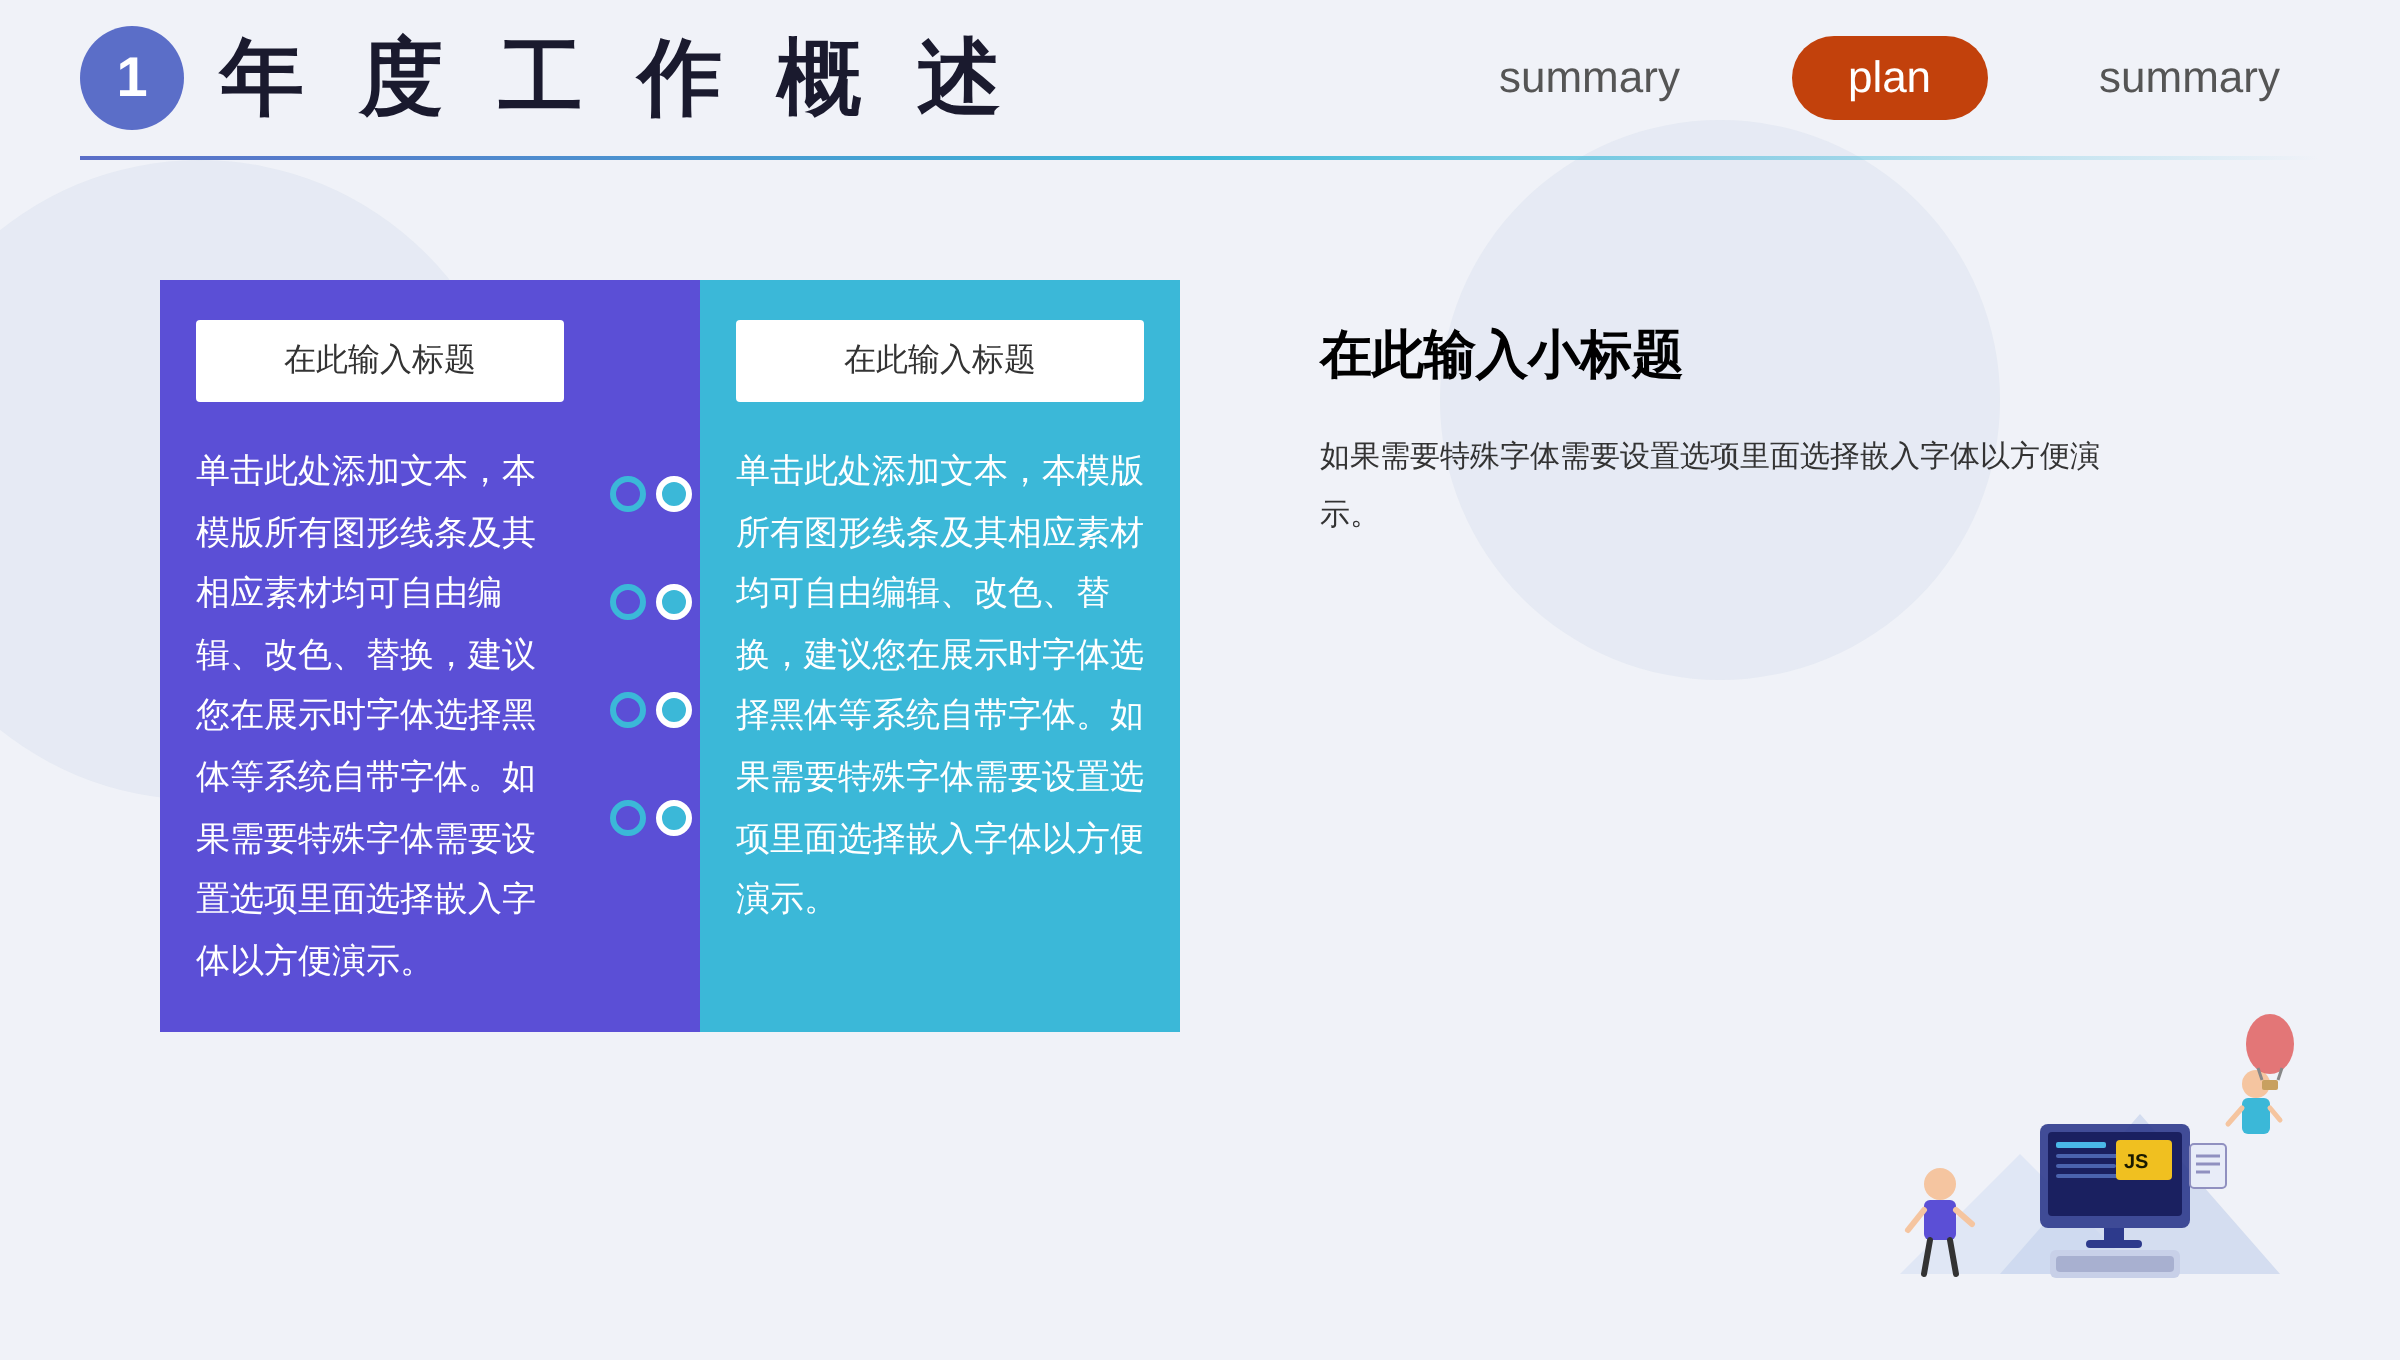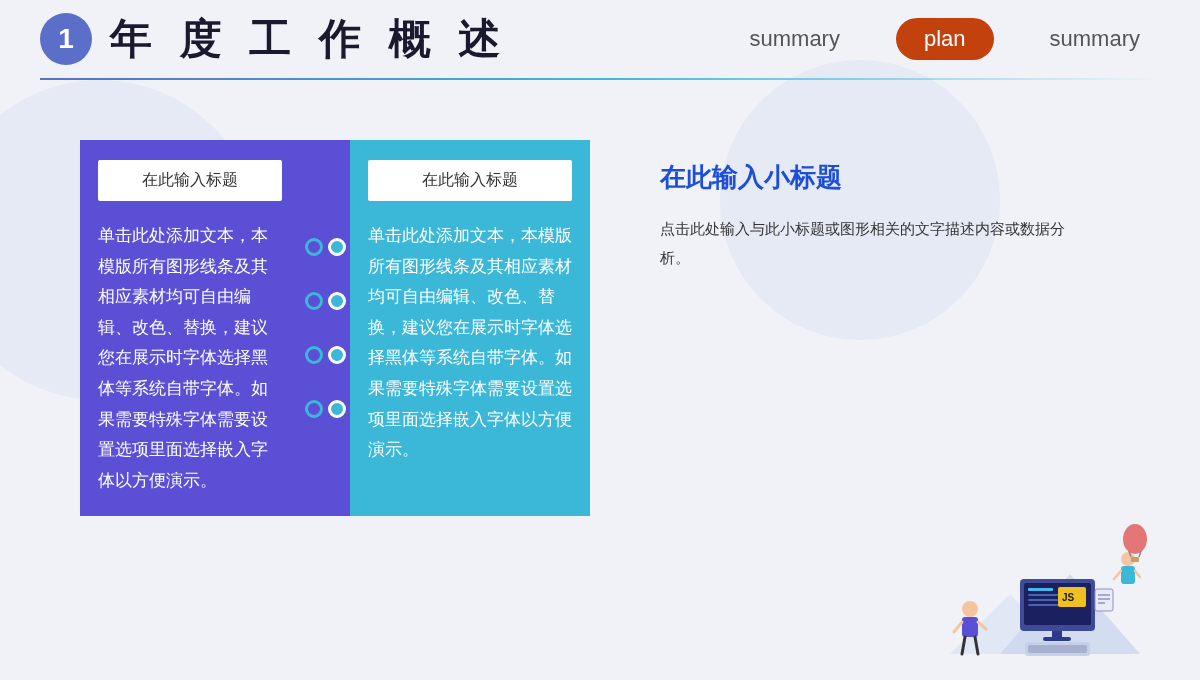--- a/index.html
+++ b/index.html
@@ -135,34 +135,34 @@
 
     
     .right-text-section {
       flex: 1;
       padding: 20px 0 0 30px;
       max-width: 440px;
     }
     .right-subtitle {
       font-size: 26px;
       font-weight: bold;
-      color: #1d4ed8;
+      color: #000000;
       margin-bottom: 20px;
     }
     .right-desc {
       font-size: 15px;
       line-height: 1.9;
       color: #333;
       margin-bottom: 16px;
     }
 
     
     .illustration-area {
       position: absolute;
-      bottom: 16px;
+      bottom: 33px;
       right: 40px;
       width: 220px;
       height: 140px;
     }
 
     
     .panel-separator {
       width: 50px;
       display: flex;
       flex-direction: column;
@@ -242,21 +242,21 @@
 
     <div class="panel-right">
       <div class="panel-title-box">在此输入标题</div>
       <div class="panel-body-text">单击此处添加文本，本模版所有图形线条及其相应素材均可自由编辑、改色、替换，建议您在展示时字体选择黑体等系统自带字体。如果需要特殊字体需要设置选项里面选择嵌入字体以方便演示。</div>
     </div>
 
   </div>
 
   <div class="right-text-section">
     <div class="right-subtitle">在此输入小标题</div>
-    <div class="right-desc">点击此处输入与此小标题或图形相关的文字描述内容或数据分析。</div>
+    <div class="right-desc">如果需要特殊字体需要设置选项里面选择嵌入字体以方便演示。</div>
   </div>
 
 </div>
 
 <div class="illustration-area">
   <svg width="220" height="140" viewBox="0 0 220 140" xmlns="http://www.w3.org/2000/svg">
 
     <polygon points="60,130 130,50 200,130" fill="#b8c8e8" opacity="0.5"></polygon>
     <polygon points="10,130 70,70 130,130" fill="#c8d8f0" opacity="0.4"></polygon>
 

